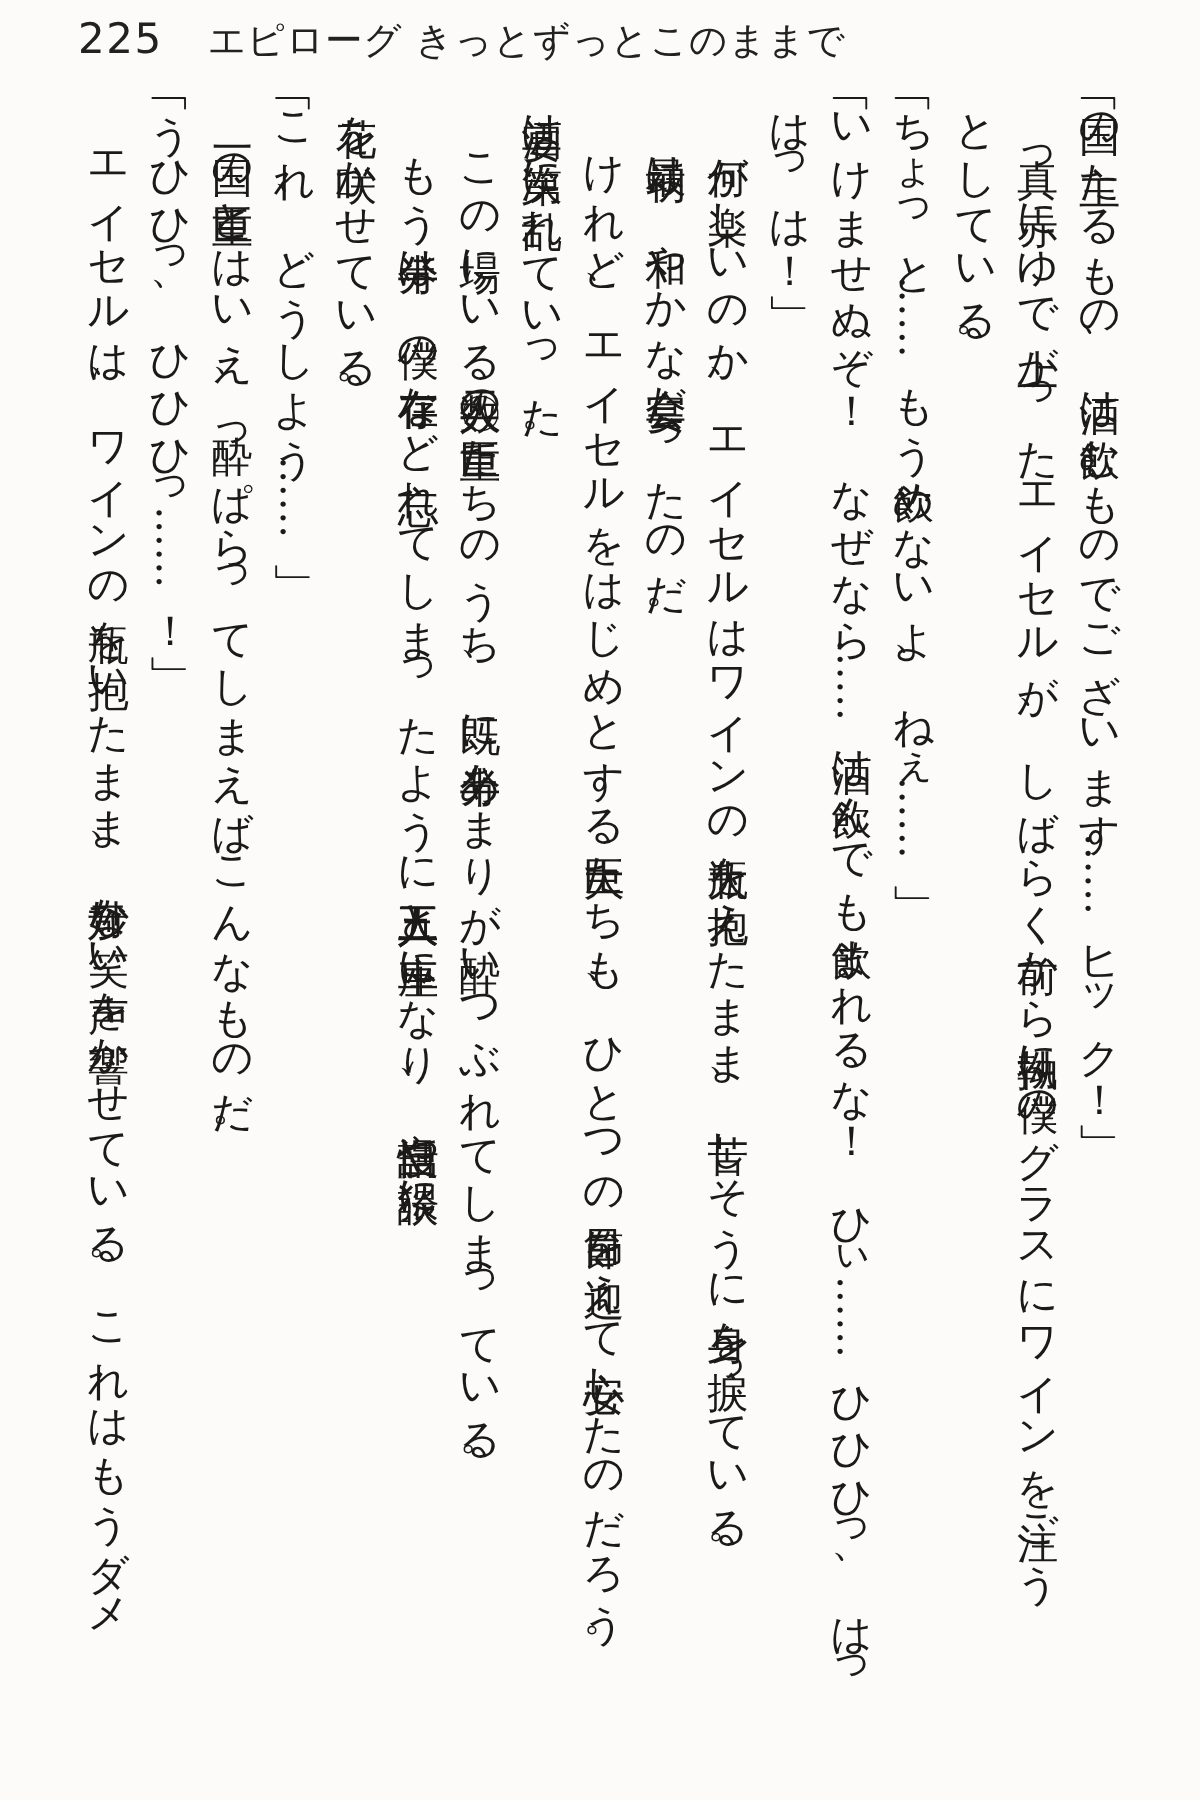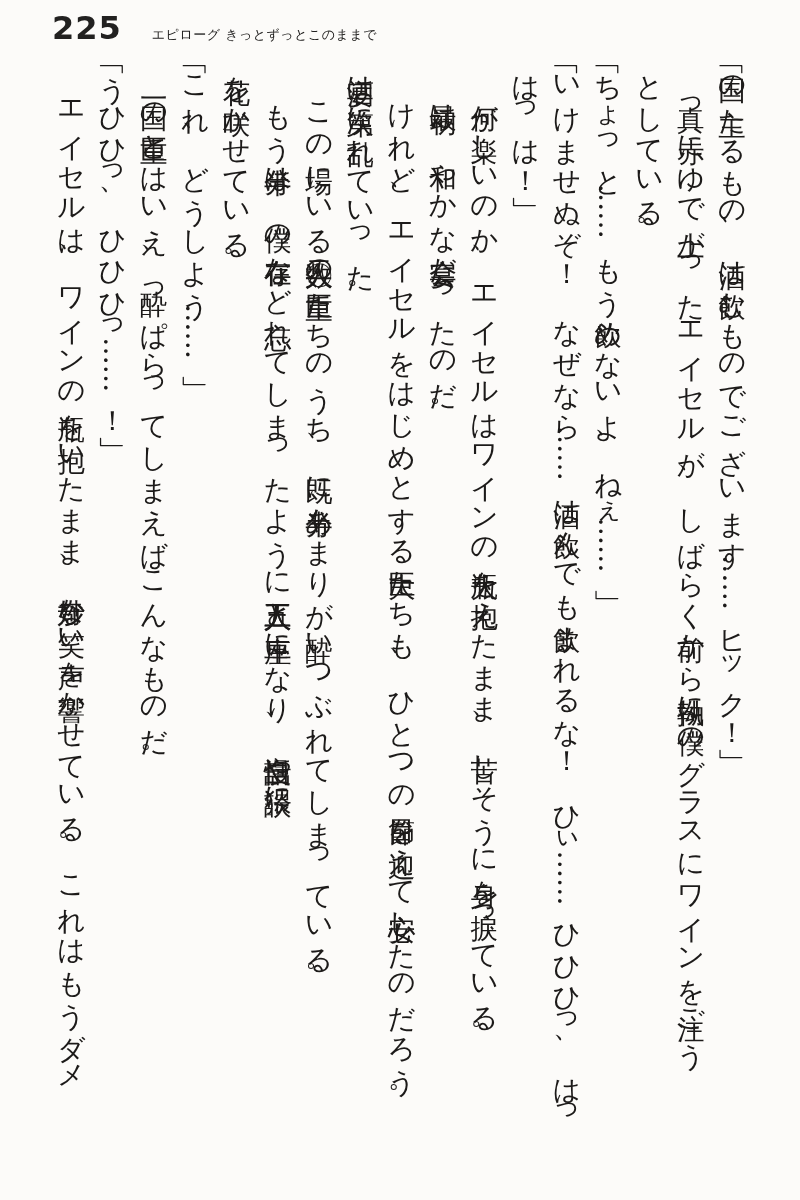--- a/index.html
+++ b/index.html
@@ -23,26 +23,25 @@
     top: 9px;
     left: 52px;
     display: flex;
     align-items: baseline;
     gap: 30px;
     font-family: "DejaVu Sans", "Liberation Sans", sans-serif;
     color: #222120;
     white-space: nowrap;
   }
   .folio {
-    font-size: 32px;
+    font-size: 28px;
     letter-spacing: 1px;
-    font-weight: bold;
   }
   .chapter-title {
-    font-size: 13px;
+    font-size: 25px;
     letter-spacing: 0.5px;
   }
   
   .body-text {
     position: absolute;
     top: 57px;
     right: 47px;
     height: 1136px;
     writing-mode: vertical-rl;
     text-orientation: mixed;

